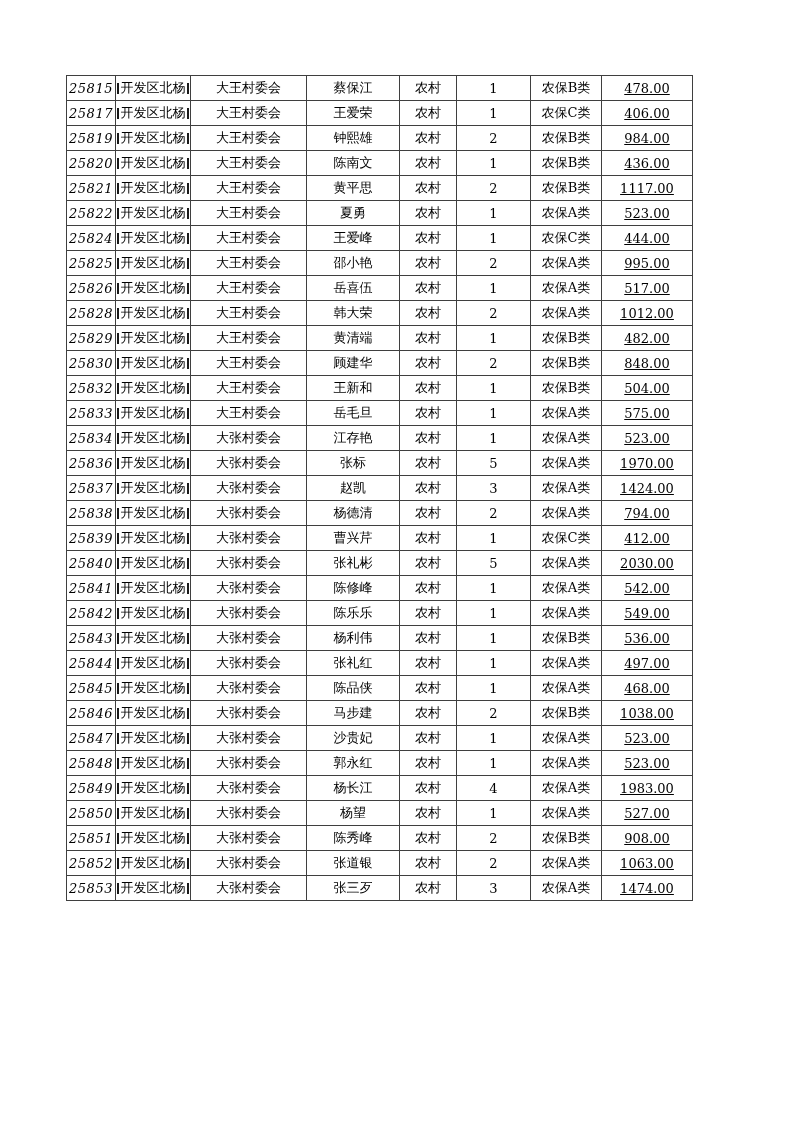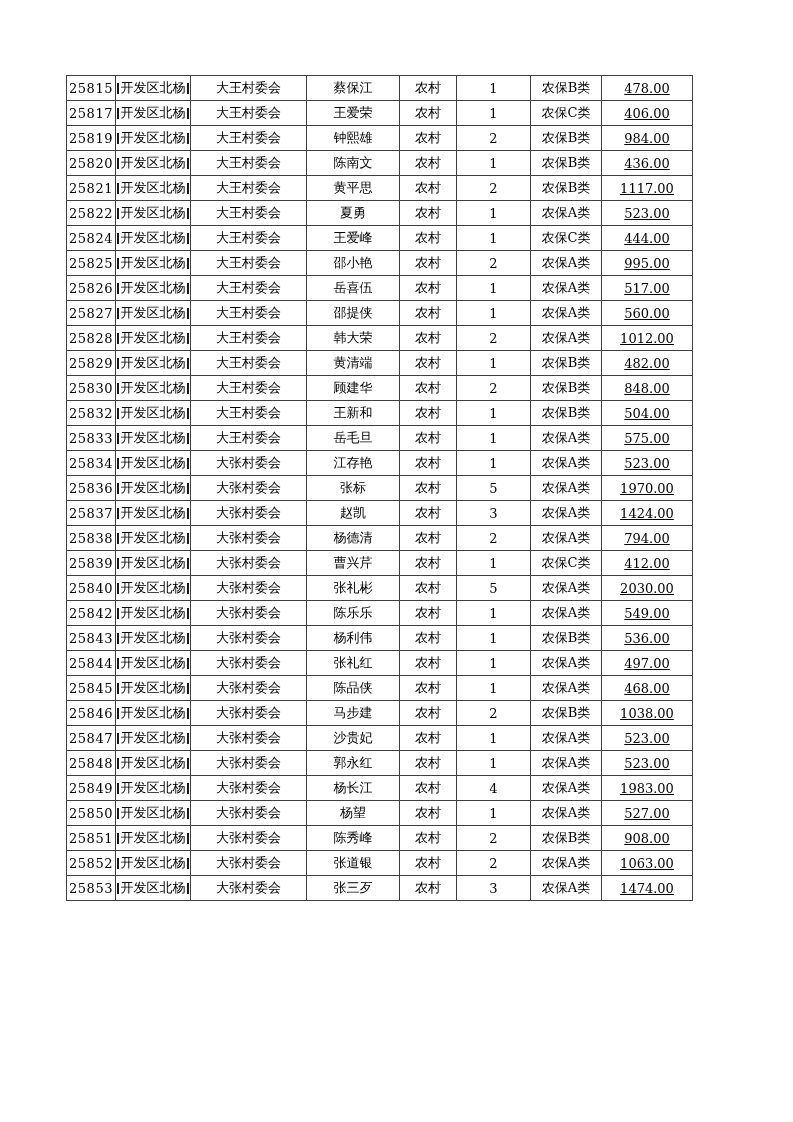--- a/index.html
+++ b/index.html
@@ -36,20 +36,21 @@
     text-align: center;
     vertical-align: middle;
     font-size: 13px;
     color: var(--ink, #000000);
     white-space: nowrap;
     overflow: hidden;
   }
   td.col-record_id {
     font-size: 12.5px;
     letter-spacing: 0.5px;
+    font-style: italic;
   }
   td.col-amount {
     text-align: right;
     padding-right: 29px;
     font-size: 12.5px;
     text-decoration: underline;
   }
   
   td.col-district {
     position: relative;
@@ -165,30 +166,20 @@
           <td class="col-record_id">25826</td>
           <td class="col-district">开发区北杨<span class="edge-frag left"></span><span class="edge-frag right"></span></td>
           <td class="col-committee">大王村委会</td>
           <td class="col-person_name">岳喜伍</td>
           <td class="col-residence">农村</td>
           <td class="col-count">1</td>
           <td class="col-category">农保A类</td>
           <td class="col-amount">517.00</td>
         </tr>
         <tr>
-          <td class="col-record_id">25827</td>
-          <td class="col-district">开发区北杨<span class="edge-frag left"></span><span class="edge-frag right"></span></td>
-          <td class="col-committee">大王村委会</td>
-          <td class="col-person_name">邵提侠</td>
-          <td class="col-residence">农村</td>
-          <td class="col-count">1</td>
-          <td class="col-category">农保A类</td>
-          <td class="col-amount">560.00</td>
-        </tr>
-        <tr>
           <td class="col-record_id">25828</td>
           <td class="col-district">开发区北杨<span class="edge-frag left"></span><span class="edge-frag right"></span></td>
           <td class="col-committee">大王村委会</td>
           <td class="col-person_name">韩大荣</td>
           <td class="col-residence">农村</td>
           <td class="col-count">2</td>
           <td class="col-category">农保A类</td>
           <td class="col-amount">1012.00</td>
         </tr>
         <tr>
@@ -283,20 +274,30 @@
         </tr>
         <tr>
           <td class="col-record_id">25840</td>
           <td class="col-district">开发区北杨<span class="edge-frag left"></span><span class="edge-frag right"></span></td>
           <td class="col-committee">大张村委会</td>
           <td class="col-person_name">张礼彬</td>
           <td class="col-residence">农村</td>
           <td class="col-count">5</td>
           <td class="col-category">农保A类</td>
           <td class="col-amount">2030.00</td>
+        </tr>
+        <tr>
+          <td class="col-record_id">25841</td>
+          <td class="col-district">开发区北杨<span class="edge-frag left"></span><span class="edge-frag right"></span></td>
+          <td class="col-committee">大张村委会</td>
+          <td class="col-person_name">陈修峰</td>
+          <td class="col-residence">农村</td>
+          <td class="col-count">1</td>
+          <td class="col-category">农保A类</td>
+          <td class="col-amount">542.00</td>
         </tr>
         <tr>
           <td class="col-record_id">25842</td>
           <td class="col-district">开发区北杨<span class="edge-frag left"></span><span class="edge-frag right"></span></td>
           <td class="col-committee">大张村委会</td>
           <td class="col-person_name">陈乐乐</td>
           <td class="col-residence">农村</td>
           <td class="col-count">1</td>
           <td class="col-category">农保A类</td>
           <td class="col-amount">549.00</td>

